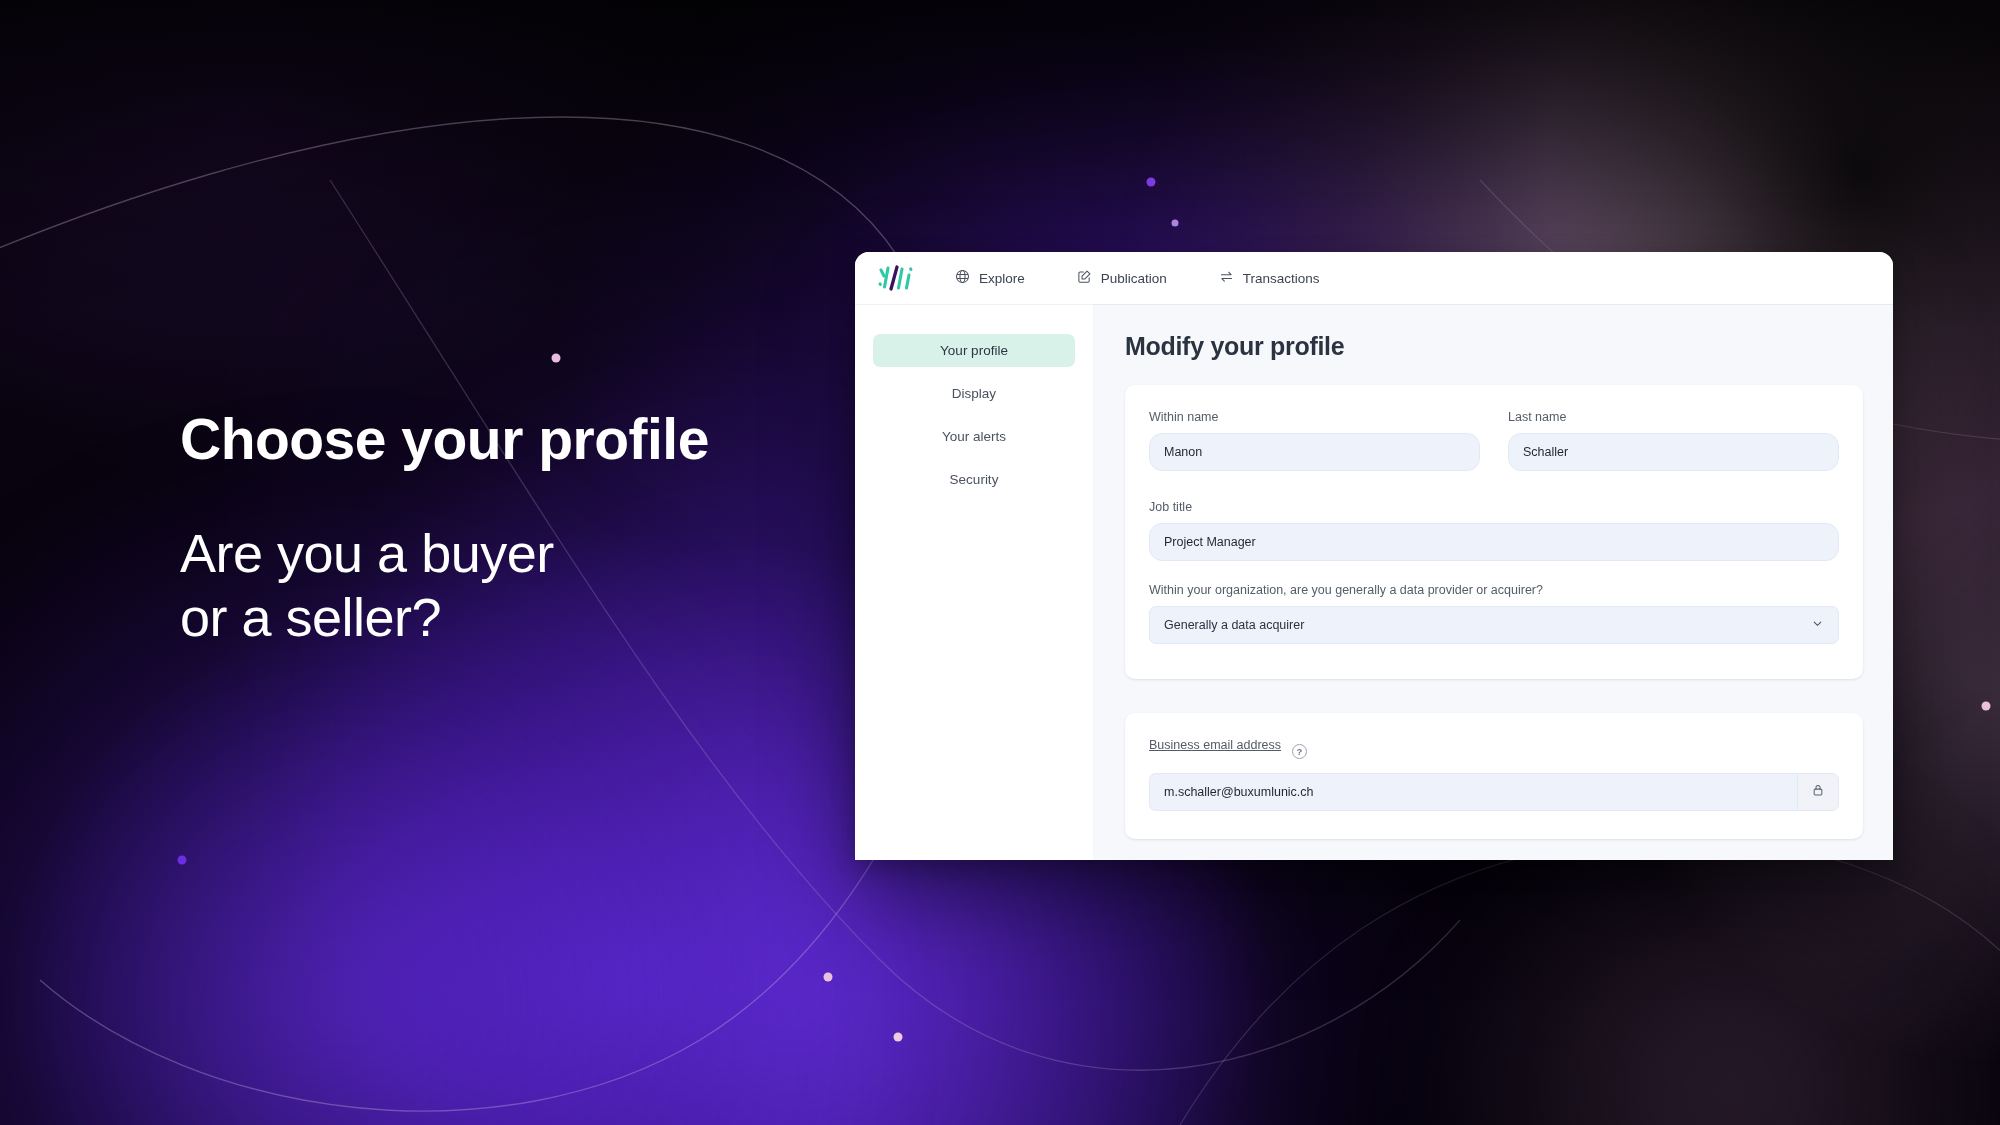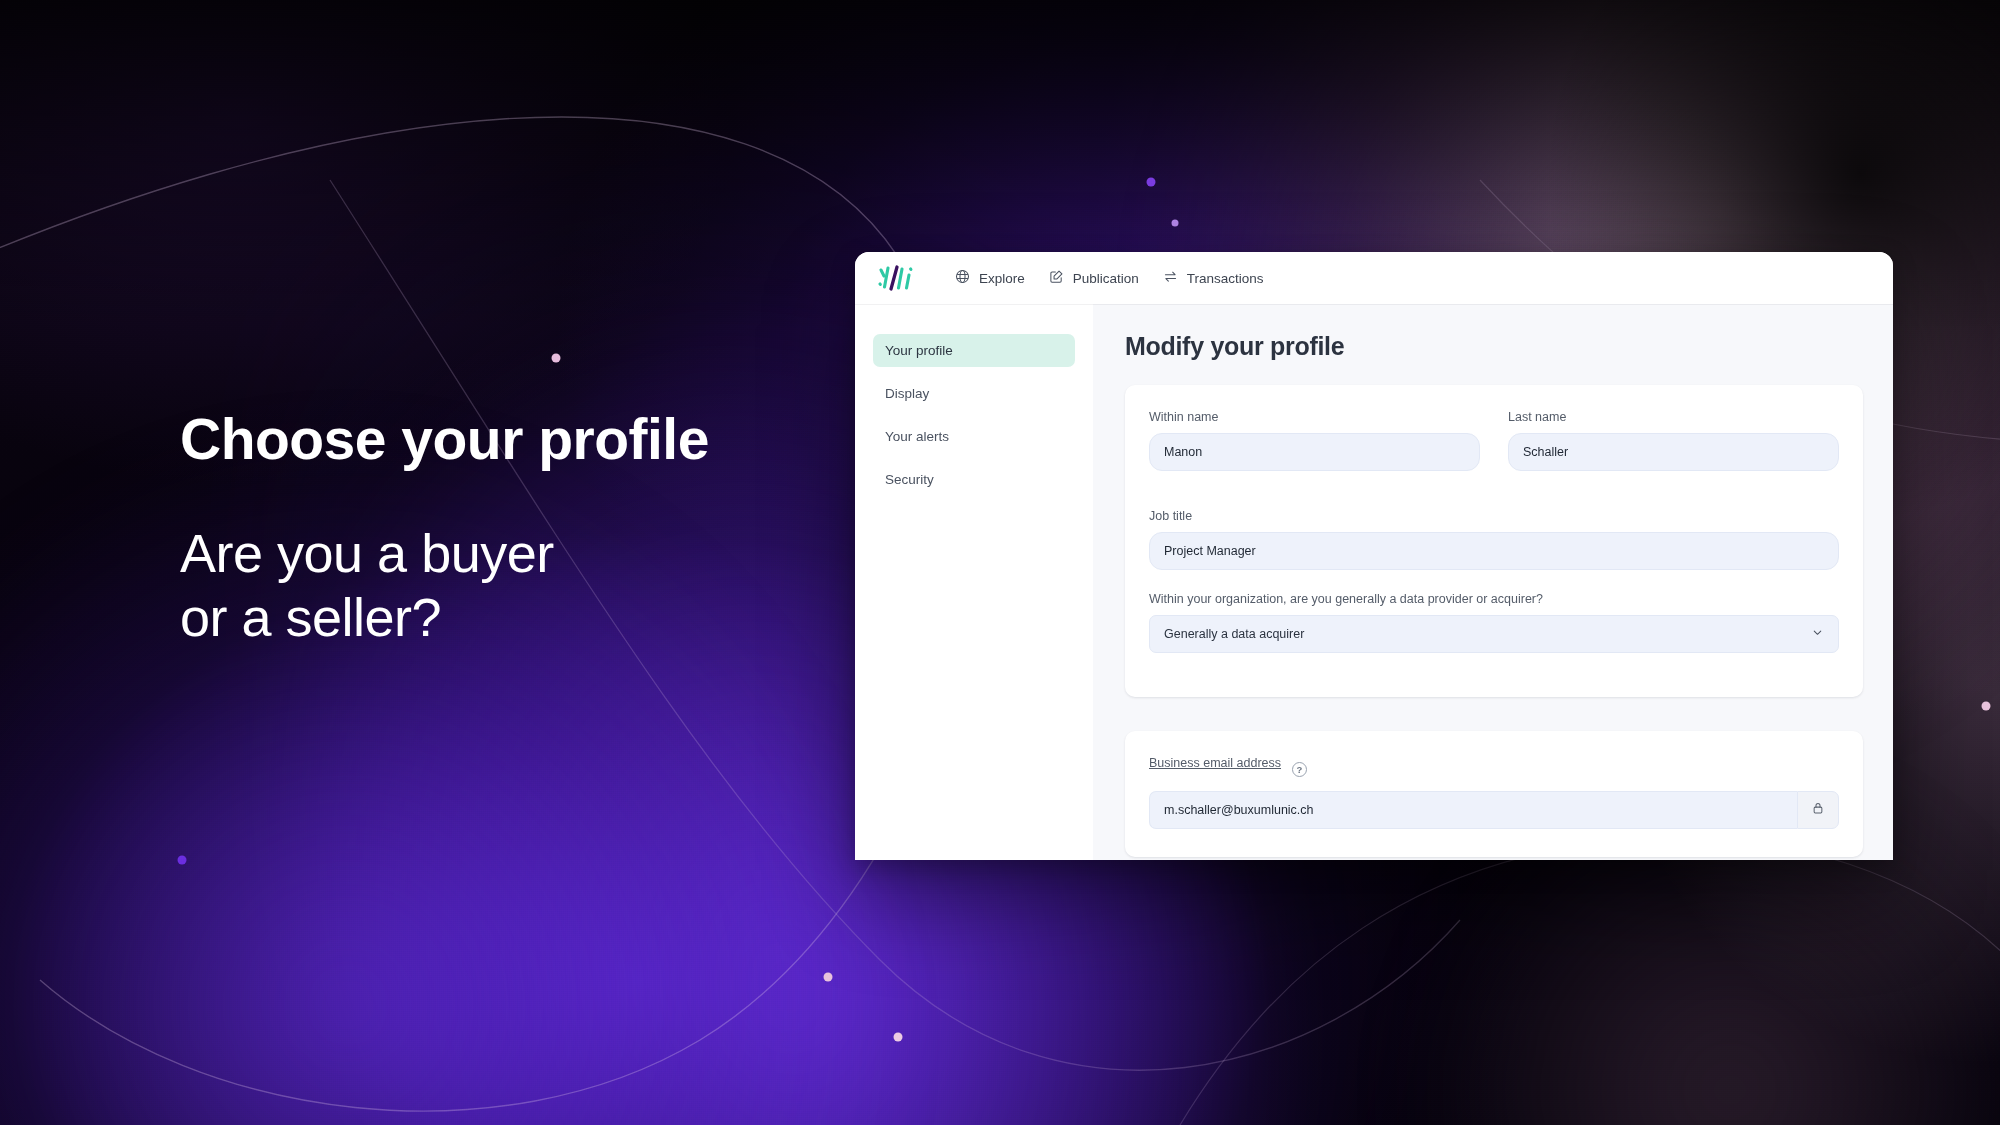--- a/index.html
+++ b/index.html
@@ -96,55 +96,56 @@
     box-shadow:0 40px 90px rgba(0,0,0,0.45), 0 8px 24px rgba(0,0,0,0.25);
   }
   .topbar {
     height:52px; background:#ffffff;
     display:flex; align-items:center;
     padding-left:22px; gap:0;
     position:relative; z-index:3;
     box-shadow:0 1px 0 rgba(16,24,40,0.06);
   }
   .logo { width:38px; height:30px; margin-right:40px; flex:none; }
-  .navlinks { display:flex; align-items:flex-end; gap:24px; }
+  .navlinks { display:flex; align-items:flex-end; gap:52px; }
   .navitem {
     display:flex; align-items:center; gap:9px;
     font-size:13.5px; color:#3d4450; cursor:pointer; white-space:nowrap;
   }
   .navitem svg { flex:none; }
 
   .app-body { display:flex; height:556px; background:#f7f8fb; }
 
   .sidebar {
     width:238px; flex:none; background:#ffffff;
     padding:30px 18px 0 18px;
   }
   .side-item {
     font-size:13.5px; color:#4a5260;
     padding:9px 12px; border-radius:7px; margin-bottom:10px;
     cursor:pointer;
+    text-align:center;
   }
   .side-item.active { background:#d8f2ea; color:#2d3642; }
 
   .content { flex:1; padding:28px 30px 0 32px; overflow:hidden; }
   .page-title {
     font-size:25px; font-weight:600; color:#2c3340;
     letter-spacing:-0.3px; margin-bottom:24px;
   }
 
   .panel {
     background:#ffffff; border-radius:10px;
     padding:25px 24px 28px 24px;
     box-shadow:0 1px 3px rgba(16,24,40,0.07), 0 1px 2px rgba(16,24,40,0.04);
     margin-bottom:34px;
   }
   .field-row { display:flex; gap:28px; margin-bottom:22px; }
   .field { flex:1; }
-  .field:last-child { margin-bottom:16px; }
+  .field:last-child { margin-bottom:7px; }
   .flabel {
     font-size:12.5px; color:#545c69; margin-bottom:9px; display:block;
   }
   .flabel-row { display:flex; align-items:center; gap:11px; margin-bottom:9px; }
   .finput {
     height:38px; background:#eef2fb; border:1px solid #e2e8f5;
     border-radius:13px; display:flex; align-items:center;
     padding:0 14px; font-size:12.5px; color:#1f2733;
   }
   .fselect {

